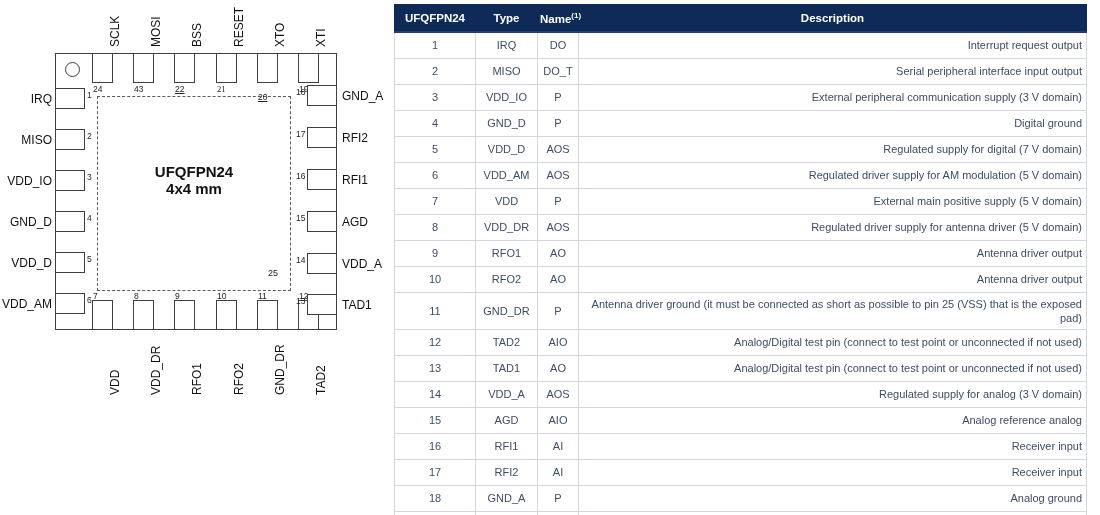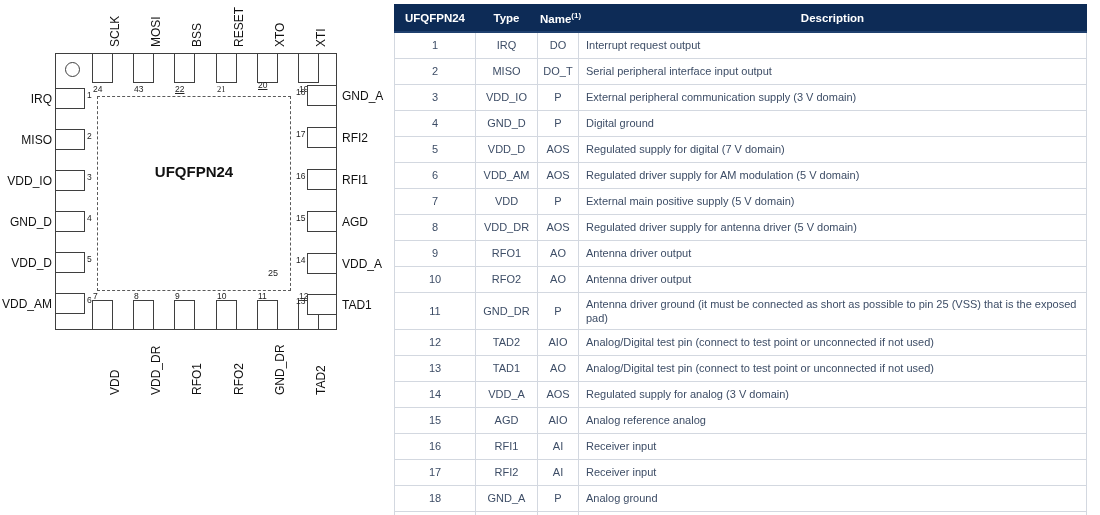--- a/index.html
+++ b/index.html
@@ -57,52 +57,53 @@
     background:#0d2b56;color:#ffffff;font-size:11.5px;font-weight:bold;
     text-align:center;padding:6px 2px;border:1px solid #0d2b56;
     border-bottom:2px solid #20406e;
   }
   tbody td{
     font-size:11px;color:#3d4d66;
     border:1px solid #d3d8e0;
     padding:4px 4px;height:17px;
   }
   td.c{text-align:center;}
-  td.d{text-align:left;padding-left:7px;line-height:14px;}
+  td.d{text-align:right;padding-left:7px;line-height:14px;}
   col.c1{width:81px;} col.c2{width:62px;} col.c3{width:41px;} col.c4{width:508px;}
   sup{font-size:8px;}
 </style>
 </head>
 <body>
 
 <div id="root">
 
   <div id="pkg">
     <div class="pkg-body"></div>
     <div class="dot"></div>
     <div class="epad"></div>
     <div class="epad-num">25</div>
     <div class="center-txt">
       <div>UFQFPN24</div>
+      <div>4x4 mm</div>
     </div>
     <div id="pins-layer">
         <div class="pad h" style="left: 92px; top: 53px;"></div>
         <div class="pnum" style="left: 93px; top: 84px;">24</div>
         <div class="vert" style="left: 108px; top: 47px;">SCLK</div>
         <div class="pad h" style="left: 133px; top: 53px;"></div>
         <div class="pnum" style="left: 134px; top: 84px;">43</div>
         <div class="vert" style="left: 149px; top: 47px;">MOSI</div>
         <div class="pad h" style="left: 174px; top: 53px;"></div>
         <div class="pnum" style="left: 175px; top: 84px; text-decoration: underline;">22</div>
         <div class="vert" style="left: 190px; top: 47px;">BSS</div>
         <div class="pad h" style="left: 216px; top: 53px;"></div>
         <div class="pnum" style="left: 217px; top: 84px; font-family: Liberation Serif, serif;">21</div>
         <div class="vert" style="left: 232px; top: 47px;">RESET</div>
         <div class="pad h" style="left: 257px; top: 53px;"></div>
-        <div class="pnum" style="left: 258px; top: 80px; text-decoration: underline;">20</div>
+        <div class="pnum" style="left: 258px; top: 92px; text-decoration: underline;">20</div>
         <div class="vert" style="left: 273px; top: 47px;">XTO</div>
         <div class="pad h" style="left: 298px; top: 53px;"></div>
         <div class="pnum" style="left: 299px; top: 84px;">19</div>
         <div class="vert" style="left: 314px; top: 47px;">XTI</div>
         <div class="pad h" style="left: 92px; top: 300px;"></div>
         <div class="pnum" style="left: 93px; top: 291px;">7</div>
         <div class="vert" style="left: 108px; top: 395px;">VDD</div>
         <div class="pad h" style="left: 133px; top: 300px;"></div>
         <div class="pnum" style="left: 134px; top: 291px;">8</div>
         <div class="vert" style="left: 149px; top: 395px;">VDD_DR</div>

